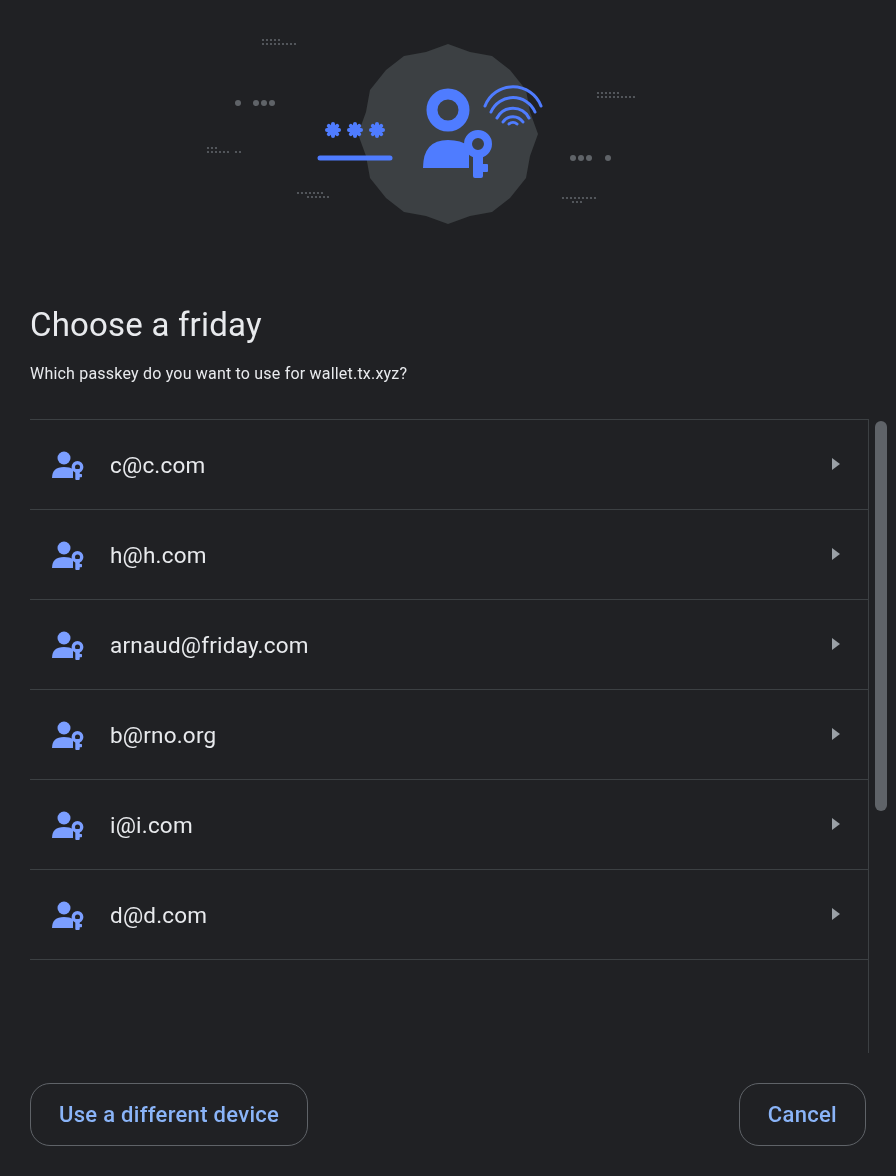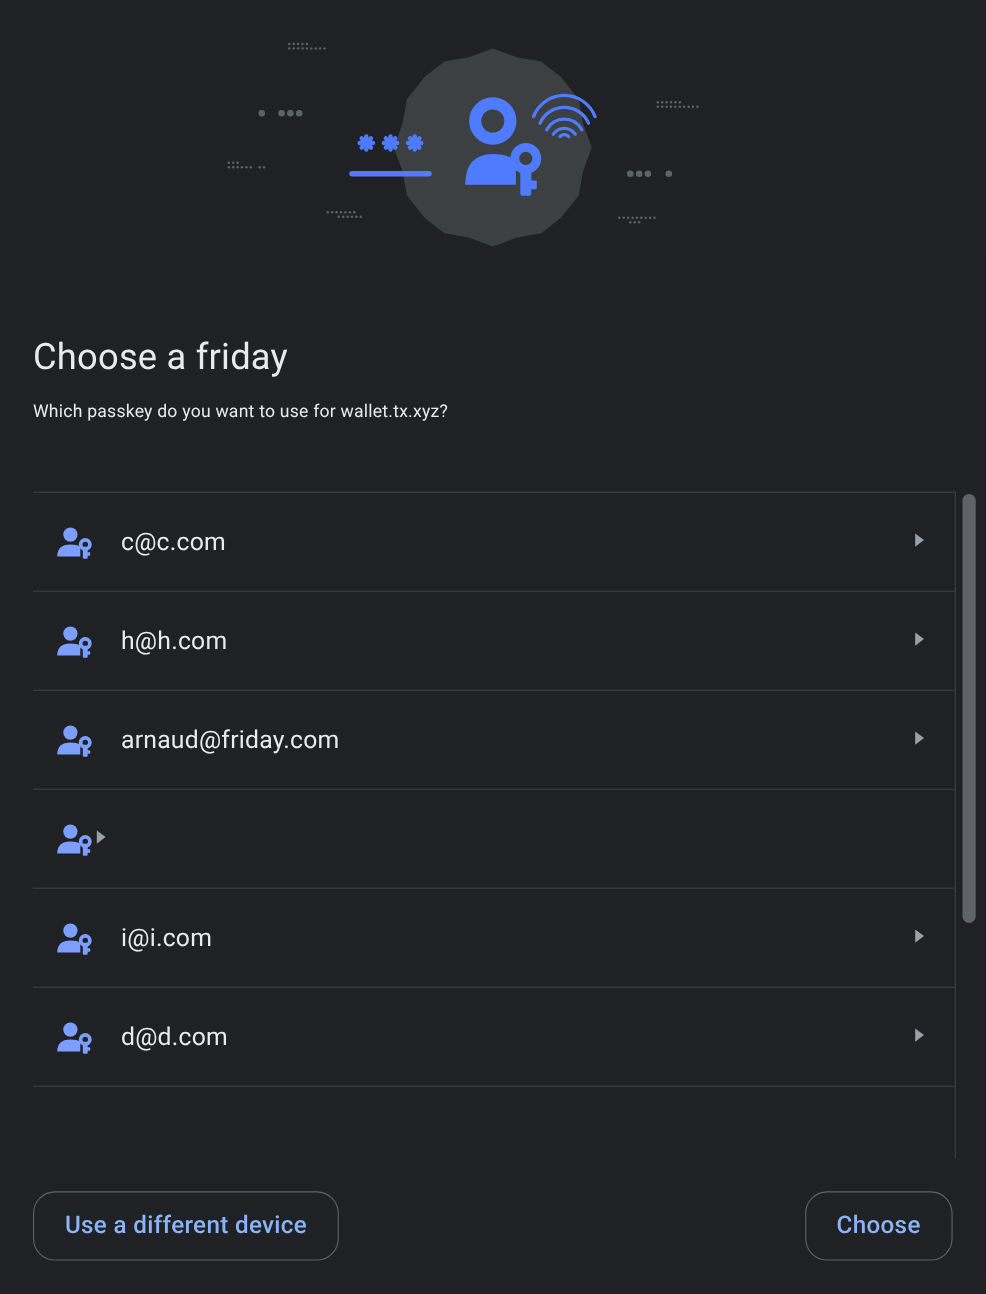--- a/index.html
+++ b/index.html
@@ -41,21 +41,20 @@
       font-weight: 400;
       color: #e8eaed;
       padding: 0 30px 36px 30px;
       letter-spacing: 0.2px;
     }
     .list-container {
       flex: 1;
       display: flex;
       padding: 0 3px 0 30px;
       min-height: 0;
-      margin-top: 28px;
     }
     .list {
       flex: 1;
       border-top: 1px solid #3c4043;
       border-right: 1px solid #3c4043;
       overflow-y: hidden;
     }
     .item {
       display: flex;
       align-items: center;
@@ -329,20 +328,21 @@
       <svg viewBox="0 0 36 36" width="36" height="36">
         <g fill="currentColor">
           <circle cx="14" cy="11" r="6.5"></circle>
           <path d="M2 31 Q2 20 14 20 Q20 20 23 22 L23 31 Z"></path>
           <circle cx="27.5" cy="20" r="4.2" fill="none" stroke="currentColor" stroke-width="3.4"></circle>
           <rect x="25.3" y="22" width="4.4" height="11" rx="1"></rect>
           <rect x="27.5" y="27" width="4.5" height="3.2" rx="0.6"></rect>
         </g>
       </svg>
     </span>
+    <span class="item-label">b@rno.org</span>
     <span class="item-caret">
       <svg viewBox="0 0 12 14" width="12" height="14">
               <path d="M2 1 L10 7 L2 13 Z" fill="currentColor"></path>
             </svg>
     </span>
   </div>
 
 
   <div class="item">
     <span class="item-icon">
@@ -385,15 +385,15 @@
   </div>
 </div>
     <div class="scrollbar">
       <div class="scrollbar-track"></div>
       <div class="scrollbar-thumb"></div>
     </div>
   </div>
 
   <div class="footer">
     <button class="btn">Use a different device</button>
-    <button class="btn">Choose</button>
+    <button class="btn">Cancel</button>
   </div>
 </div>
 
 </body></html>

